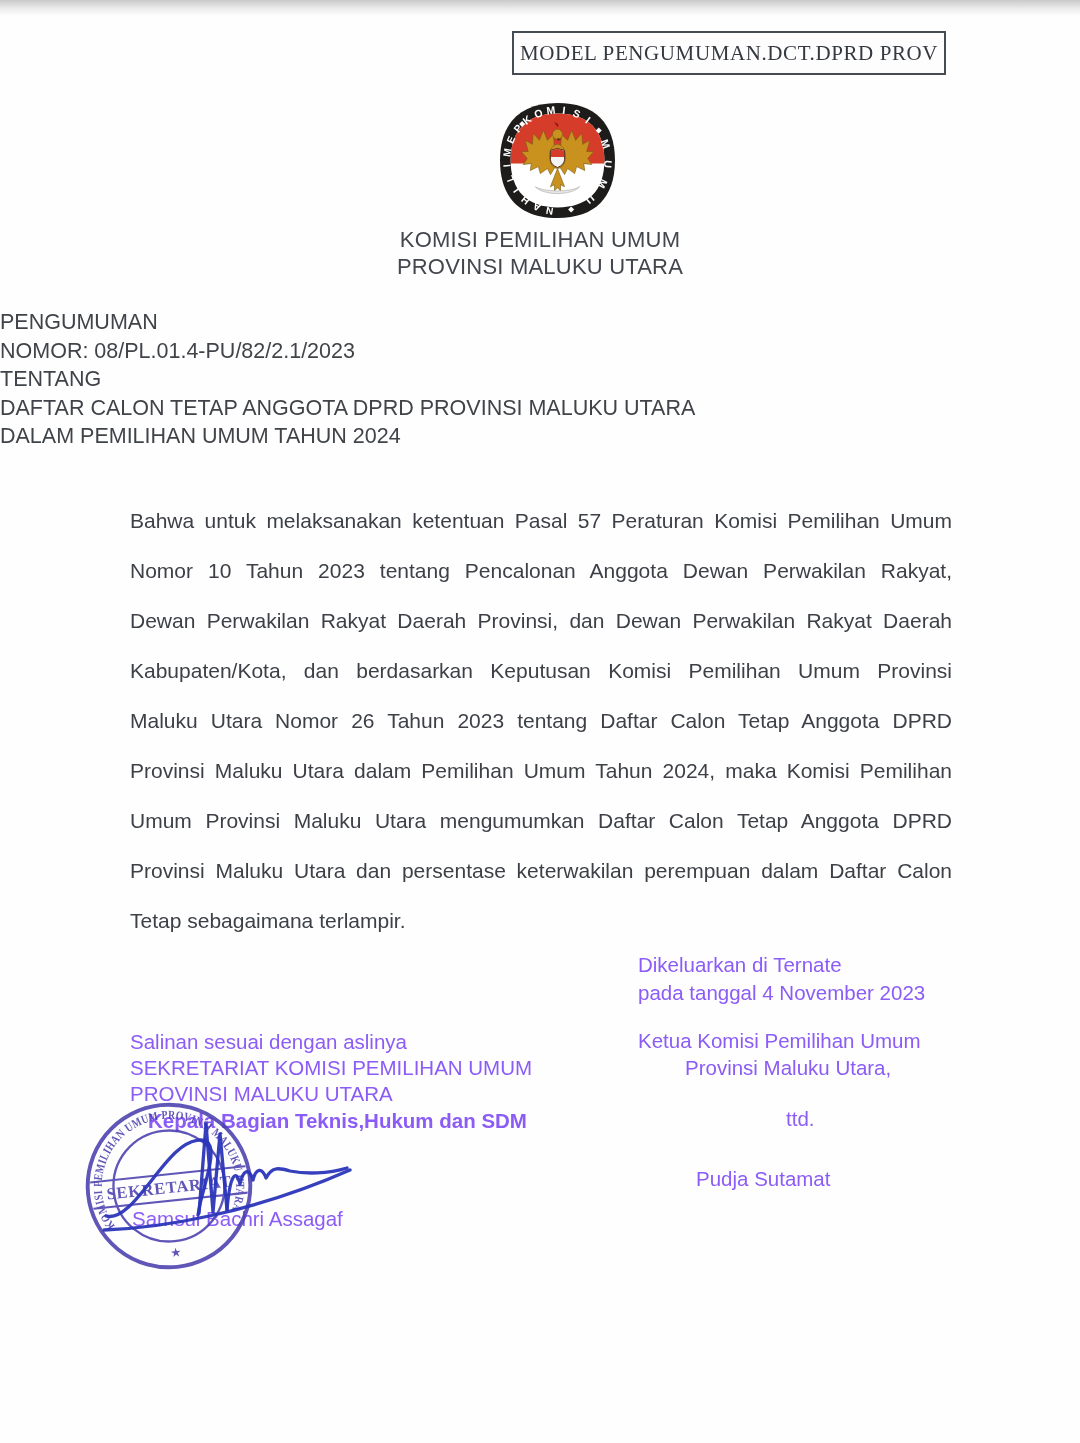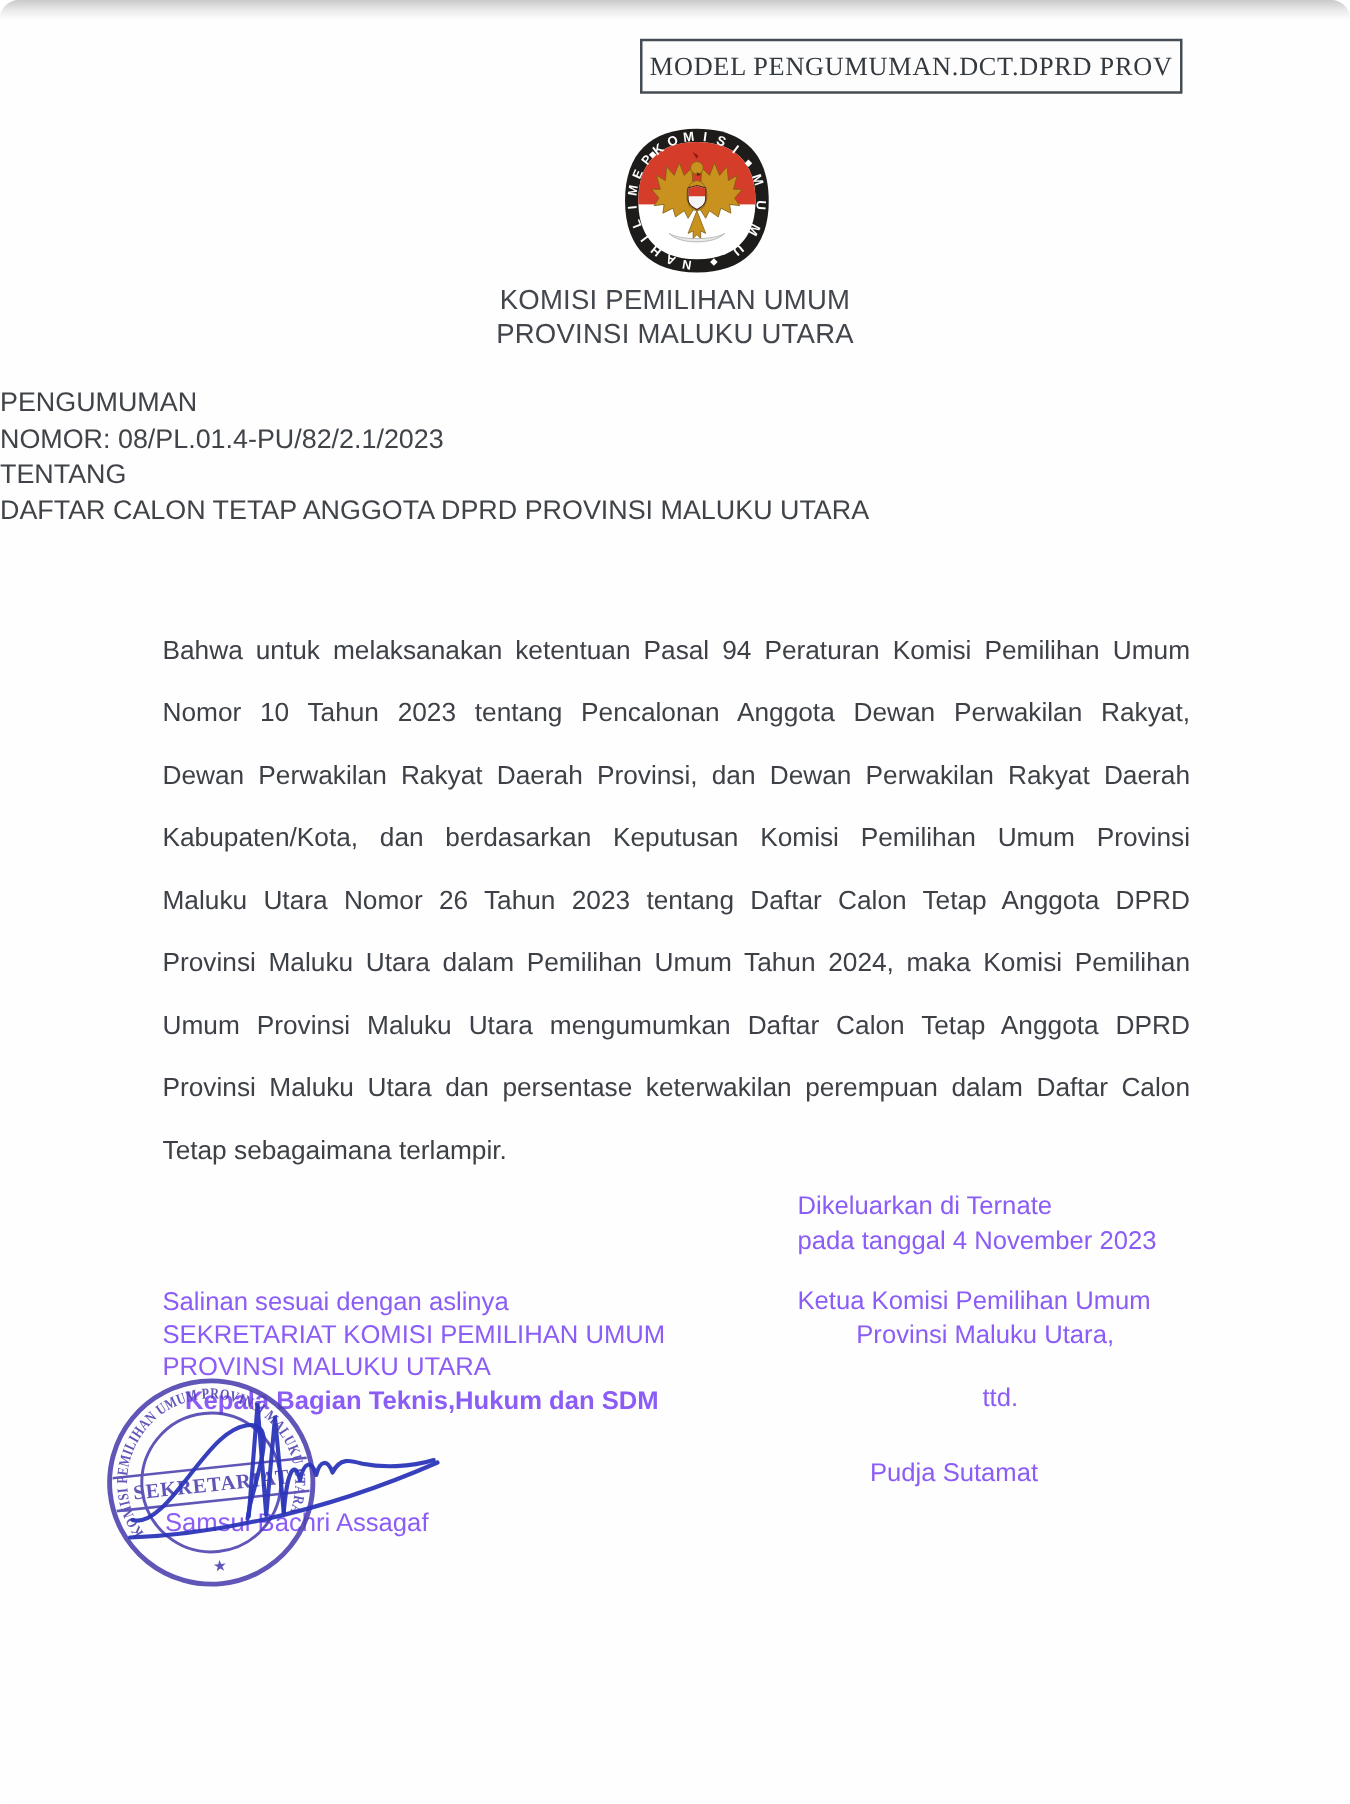--- a/index.html
+++ b/index.html
@@ -1,21 +1,20 @@
 <!DOCTYPE html>
 <html style="--ink: #3e4248; --ink-dark: #34393f; --stamp: #4a3fae; --signature: #2b35b8; --logo-red: #d63c2a; --logo-gold: #c9921f; --logo-black: #1d1c1a;"><head>
 <meta charset="utf-8">
 <style>
   html,body{margin:0;padding:0;background:#ffffff;}
   .page{
     position:relative; width:1080px; height:1443px; overflow:hidden;
     background:#fefefe;
     font-family:"Liberation Sans", sans-serif;
     color:var(--ink,#3e4248);
-    border-radius:15px;
   }
   .scan-edge{
     position:absolute; left:0; top:0; width:1080px; height:16px;
     background:linear-gradient(#c9c9c9,#ececec 55%,#fefefe);
   }
   .model-box{
     position:absolute; left:512px; top:31px; width:430px; height:40px;
     border:2px solid #464c53;
     display:flex; align-items:center; justify-content:center;
     font-family:"Liberation Serif", serif;
@@ -147,25 +146,26 @@
   <div class="org-block">
     <div>KOMISI PEMILIHAN UMUM</div>
     <div>PROVINSI MALUKU UTARA</div>
   </div>
 
   <div class="title-block">
     <div>PENGUMUMAN</div>
     <div>NOMOR: 08/PL.01.4-PU/82/2.1/2023</div>
     <div>TENTANG</div>
     <div>DAFTAR CALON TETAP ANGGOTA DPRD PROVINSI MALUKU UTARA</div>
+    <div>DALAM PEMILIHAN UMUM TAHUN 2024</div>
   </div>
 
   <div class="body-lines">
 
-      <div class="jline">Bahwa untuk melaksanakan ketentuan Pasal 94 Peraturan Komisi Pemilihan Umum</div>
+      <div class="jline">Bahwa untuk melaksanakan ketentuan Pasal 57 Peraturan Komisi Pemilihan Umum</div>
 
       <div class="jline">Nomor 10 Tahun 2023 tentang Pencalonan Anggota Dewan Perwakilan Rakyat,</div>
 
       <div class="jline">Dewan Perwakilan Rakyat Daerah Provinsi, dan Dewan Perwakilan Rakyat Daerah</div>
 
       <div class="jline">Kabupaten/Kota, dan berdasarkan Keputusan Komisi Pemilihan Umum Provinsi</div>
 
       <div class="jline">Maluku Utara Nomor 26 Tahun 2023 tentang Daftar Calon Tetap Anggota DPRD</div>
 
       <div class="jline">Provinsi Maluku Utara dalam Pemilihan Umum Tahun 2024, maka Komisi Pemilihan</div>

